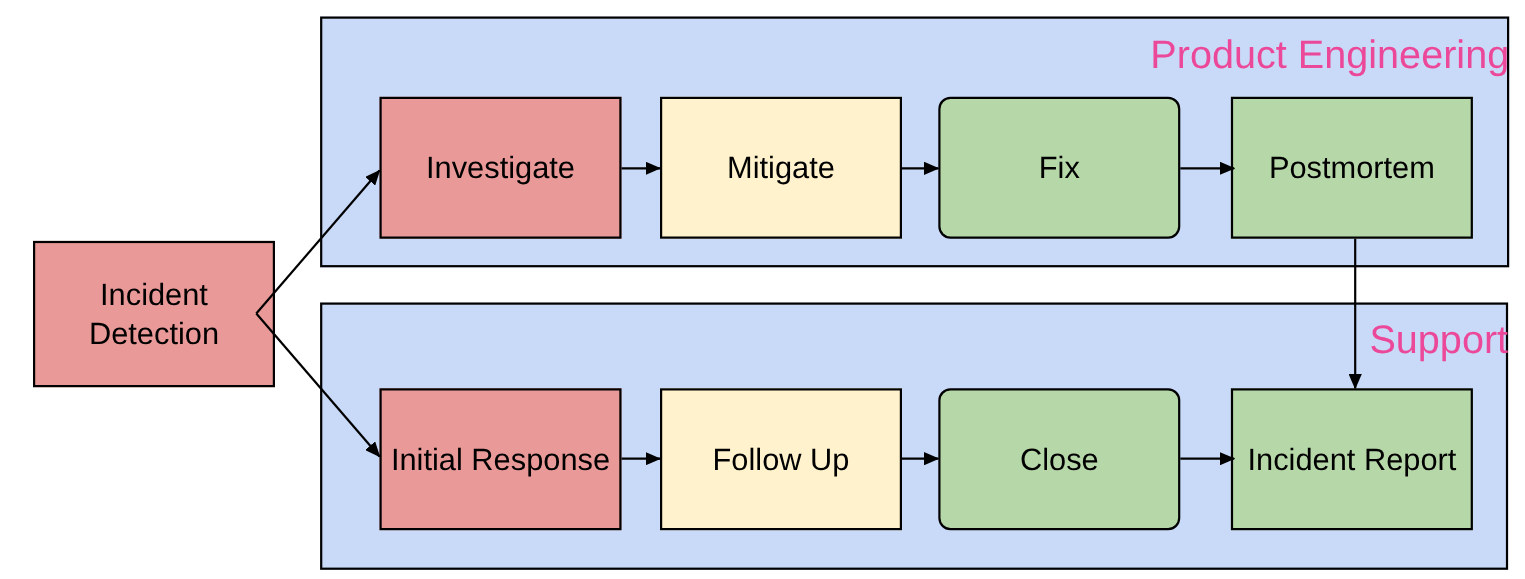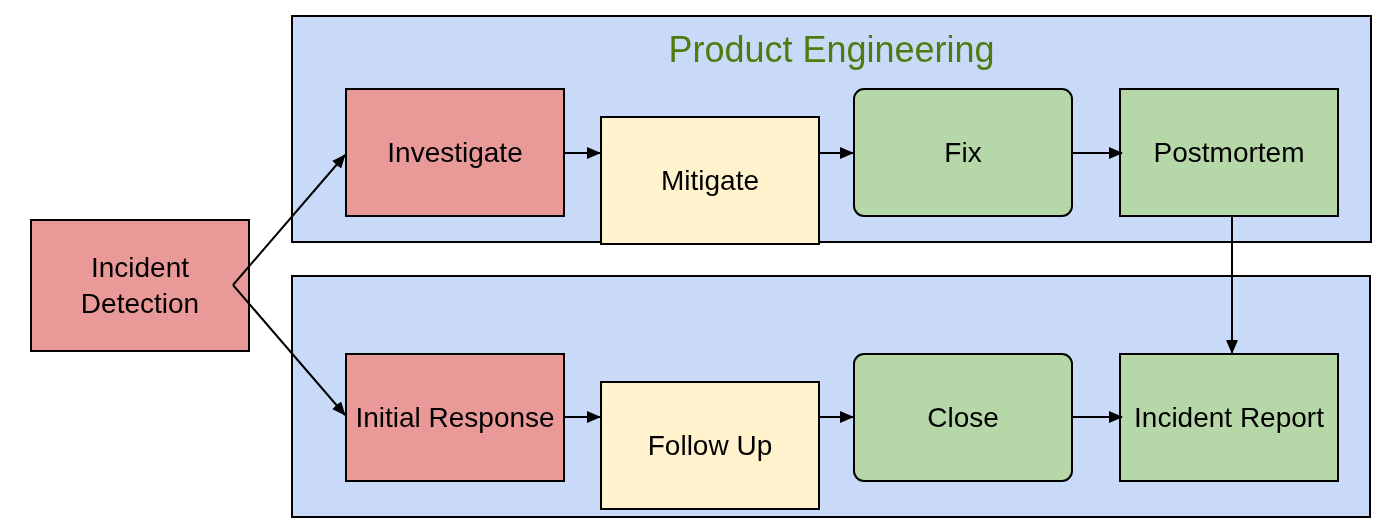--- a/index.html
+++ b/index.html
@@ -15,41 +15,41 @@
   .lane {
     position: absolute;
     background: #C9DAF8;
     border: 2px solid #000000;
     box-sizing: border-box;
   }
   .lane-pe { left: 291px; top: 15px; width: 1081px; height: 228px; }
   .lane-sup { left: 291px; top: 275px; width: 1080px; height: 243px; }
   .lane-title {
     position: absolute;
-    text-align: center;
+    text-align: right;
     font-size: 36px;
     line-height: 1.15;
-    color: #4d7c0f;
+    color: #ec4899;
   }
   .lane-title-pe { left: 291px; top: 29px; width: 1081px; }
   .lane-title-sup { left: 291px; top: 288px; width: 1080px; }
   .node {
     position: absolute;
     border: 2px solid #000000;
     box-sizing: border-box;
     display: flex;
     align-items: center;
     justify-content: center;
     text-align: center;
     font-size: 28px;
     line-height: 1.28;
     padding: 0 6px;
   }
   .node-red    { background: #E99A98; }
-  .node-yellow { background: #FFF2CC; margin-top: 28px; }
+  .node-yellow { background: #FFF2CC; }
   .node-green  { background: #B6D7A8; }
   .start-node     { left: 30px;   top: 219px; width: 220px; height: 133px; }
   .pe-node        { top: 88px;  height: 129px; width: 220px; }
   .sup-node       { top: 353px; height: 129px; width: 220px; }
   .col-1 { left: 345px; }
   .col-2 { left: 600px; }
   .col-3 { left: 853px; border-radius: 11px; }
   .col-4 { left: 1119px; }
   .arrows {
     position: absolute;
@@ -61,20 +61,21 @@
 </style>
 </head>
 <body>
 
 <div class="canvas">
 
   <div class="lane lane-pe"></div>
   <div class="lane lane-sup"></div>
 
   <div class="lane-title lane-title-pe">Product Engineering</div>
+  <div class="lane-title lane-title-sup">Support</div>
 
   <div class="node node-red start-node">
     <span>Incident Detection</span>
   </div>
 
   <div class="node node-red pe-node col-1">
     <span>Investigate</span>
   </div>
   <div class="node node-yellow pe-node col-2">
     <span>Mitigate</span>

